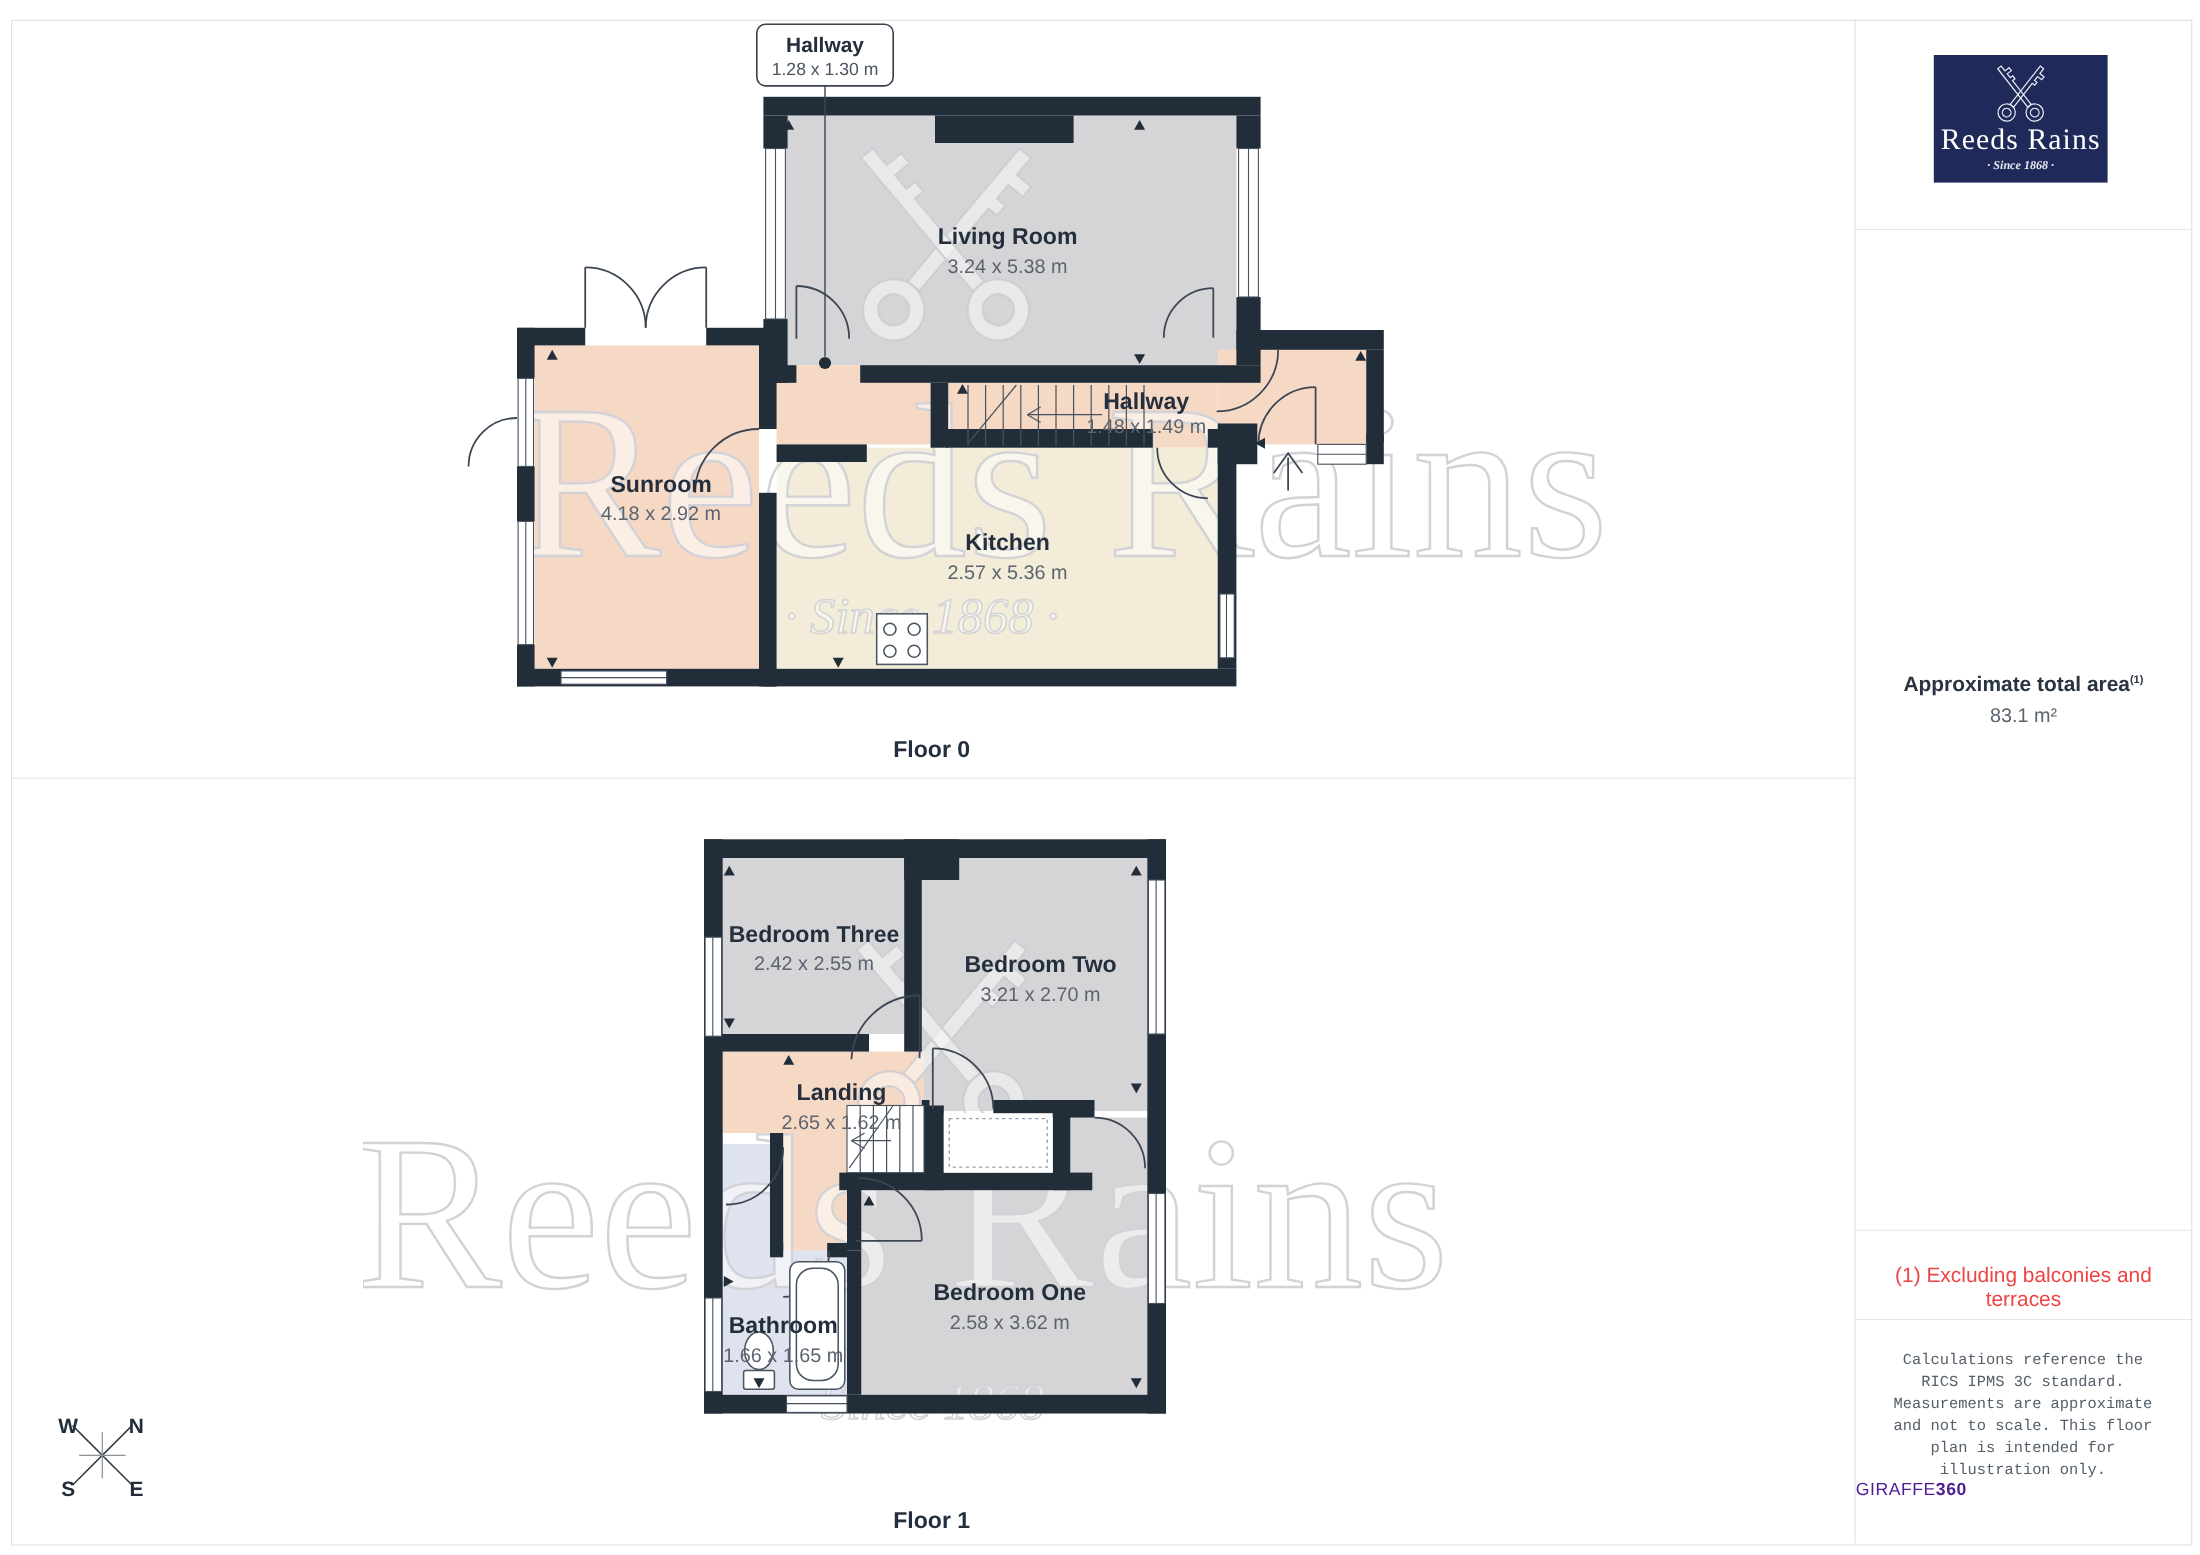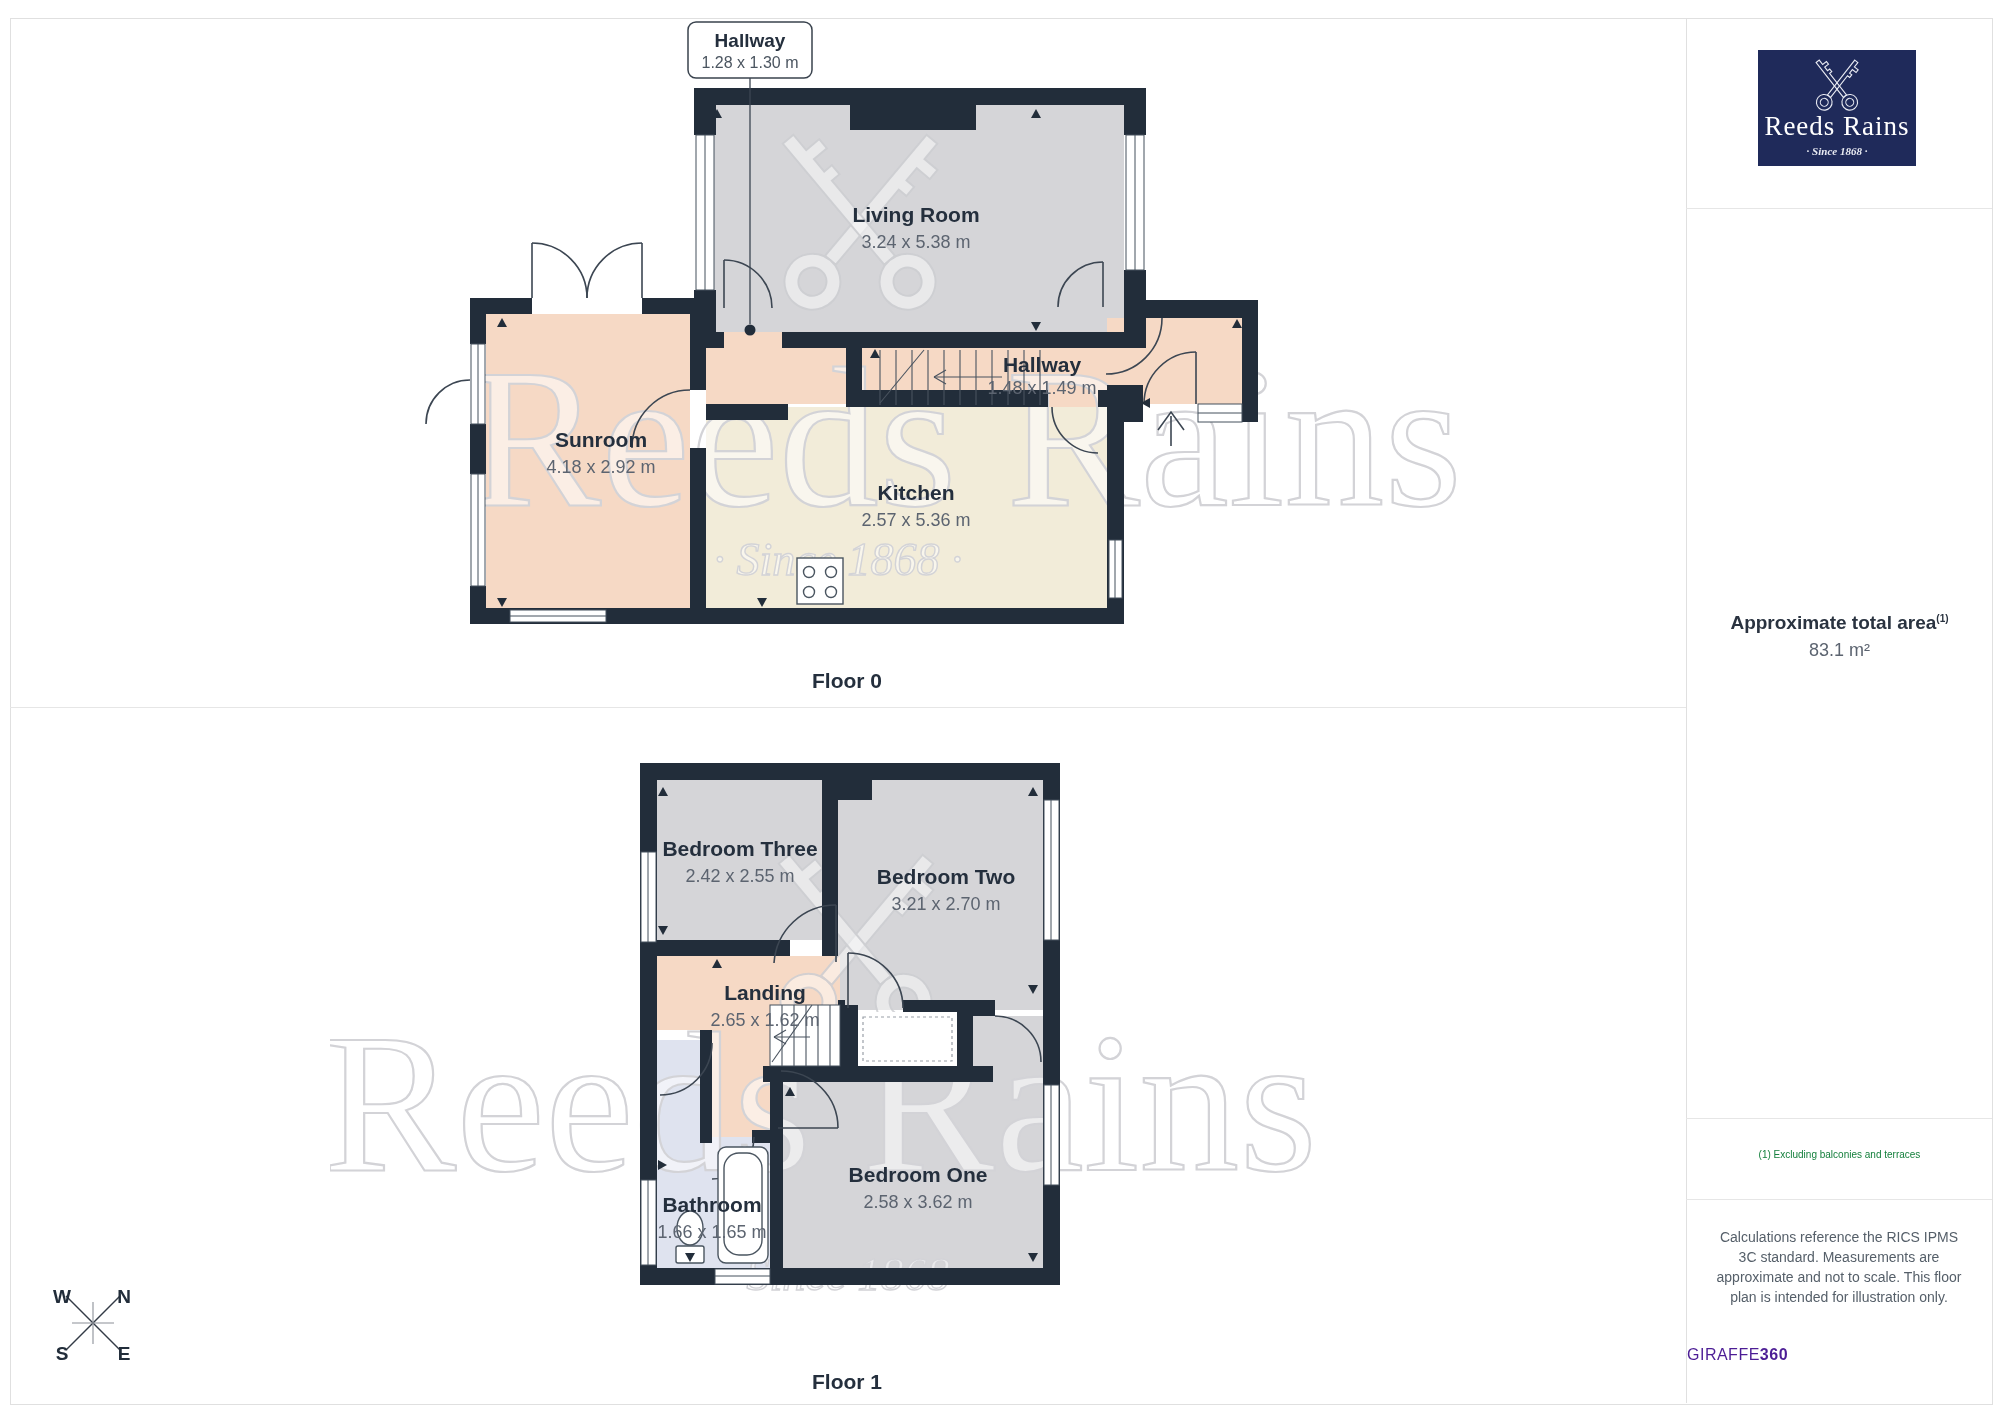--- a/index.html
+++ b/index.html
@@ -28,22 +28,22 @@
   .tread{stroke:#49535f;stroke-width:1.1px;}
   .tri{fill:#222d3a;}
   .sidebar-logo{position:absolute;left:1758px;top:50px;width:158px;height:116px;}
   .logo-box{width:100%;height:100%;display:flex;flex-direction:column;align-items:center;justify-content:flex-end;padding-bottom:9px;box-sizing:border-box;}
   .logo-title{font-family:"Liberation Serif",serif;font-size:27px;color:#fff;letter-spacing:1px;line-height:1;}
   .logo-tagline{font-family:"Liberation Serif",serif;font-style:italic;font-weight:700;font-size:11px;color:#e8eaf2;margin-top:5px;}
   .area-block{position:absolute;left:1687px;top:612px;width:305px;text-align:center;}
   .area-label{font-size:19px;font-weight:700;color:#2a3340;}
   .area-label sup{font-size:10px;font-weight:700;}
   .area-value{font-size:18px;color:#5c6470;margin-top:6px;}
-  .footnote{position:absolute;left:1687px;top:1149px;width:305px;text-align:center;font-size:10px;color:#15803d;}
-  .disclaimer{position:absolute;left:1712px;top:1227px;width:254px;text-align:center;font-size:14px;line-height:20px;color:#555f69;}
+  .footnote{position:absolute;left:1687px;top:1149px;width:305px;text-align:center;font-size:19px;color:#ef4444;}
+  .disclaimer{position:absolute;left:1712px;top:1227px;width:254px;text-align:center;font-size:14px;line-height:20px;color:#555f69;font-family:Liberation Mono, monospace;}
   .giraffe{position:absolute;left:1687px;top:1346px;width:305px;text-align:left;font-size:16px;color:#4c1d95;letter-spacing:0.5px;}
   .giraffe .g-reg{font-weight:400;}
   .giraffe .g-bold{font-weight:700;}
 </style>
 </head>
 <body>
 
 <div class="frame"></div>
 <div class="hdiv main"></div>
 <div class="vdiv"></div>

